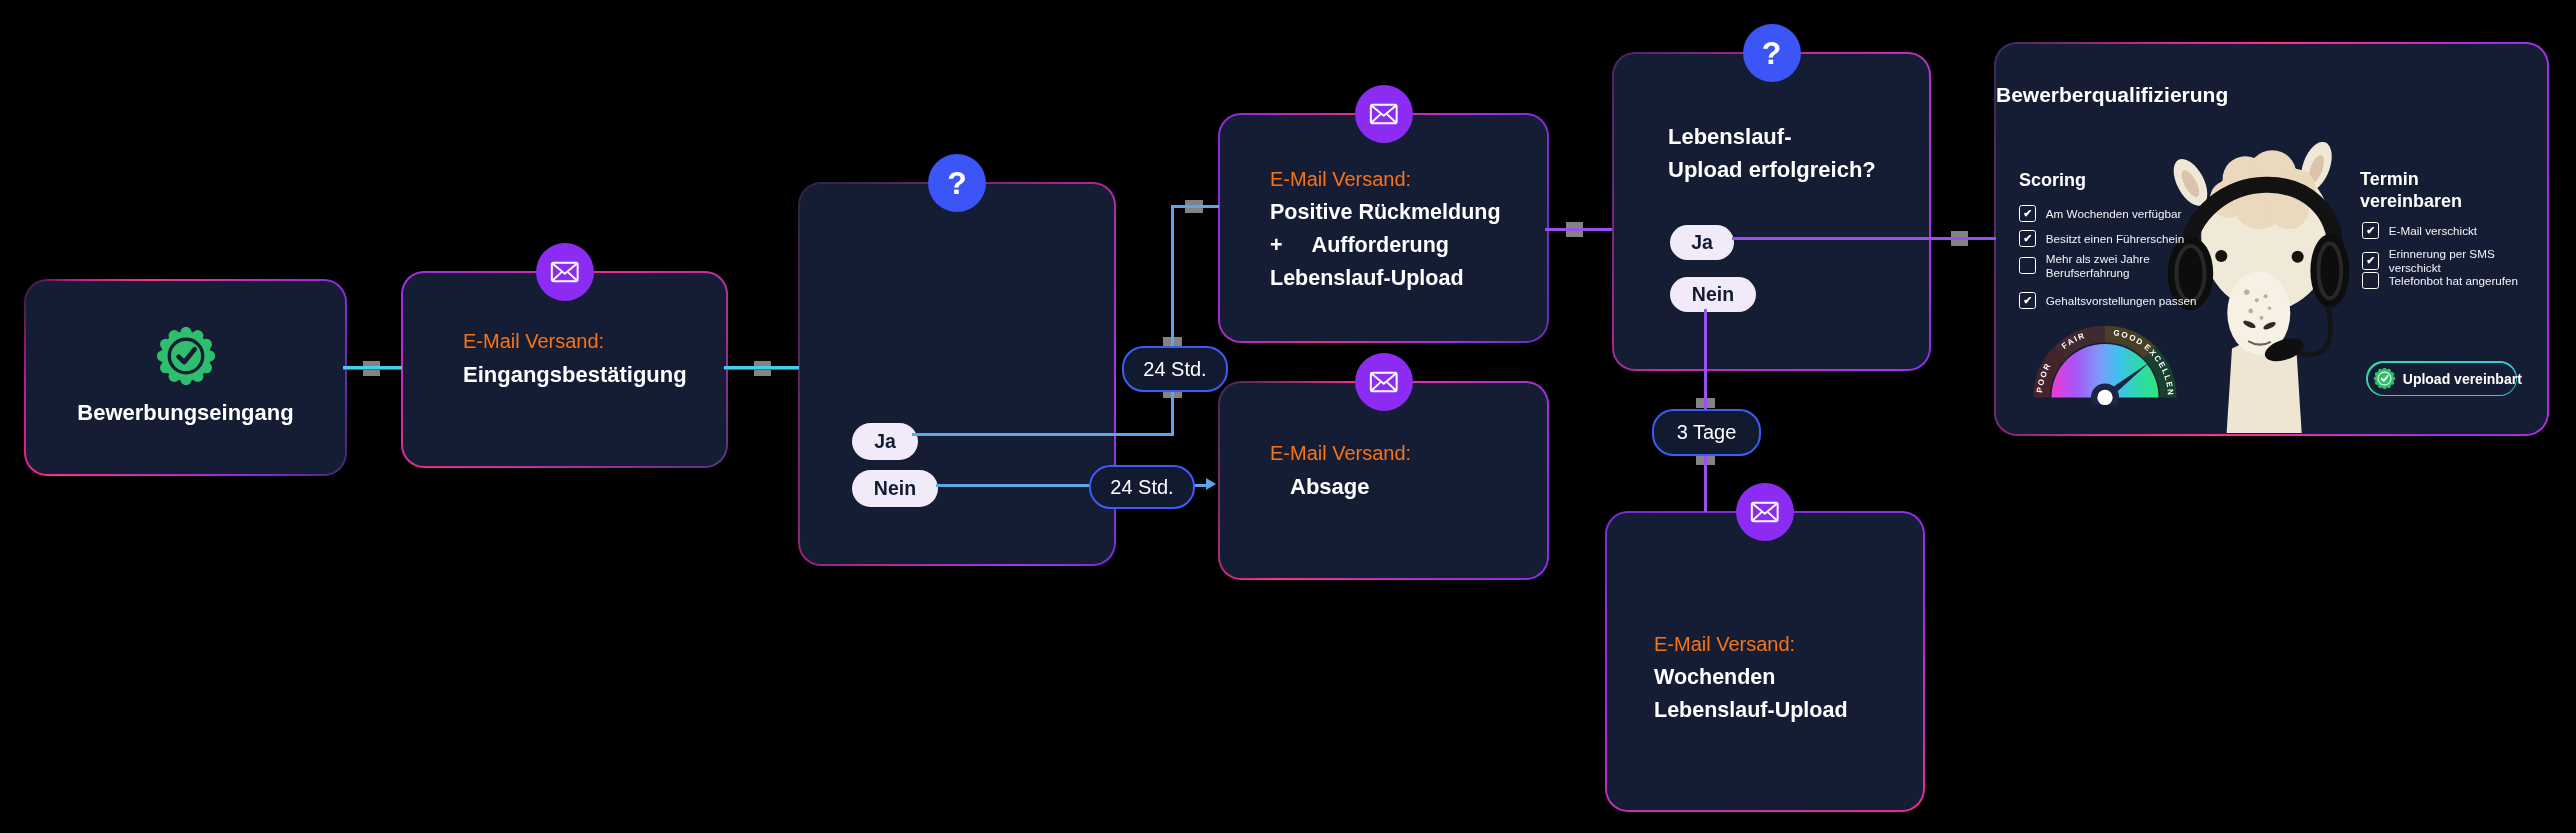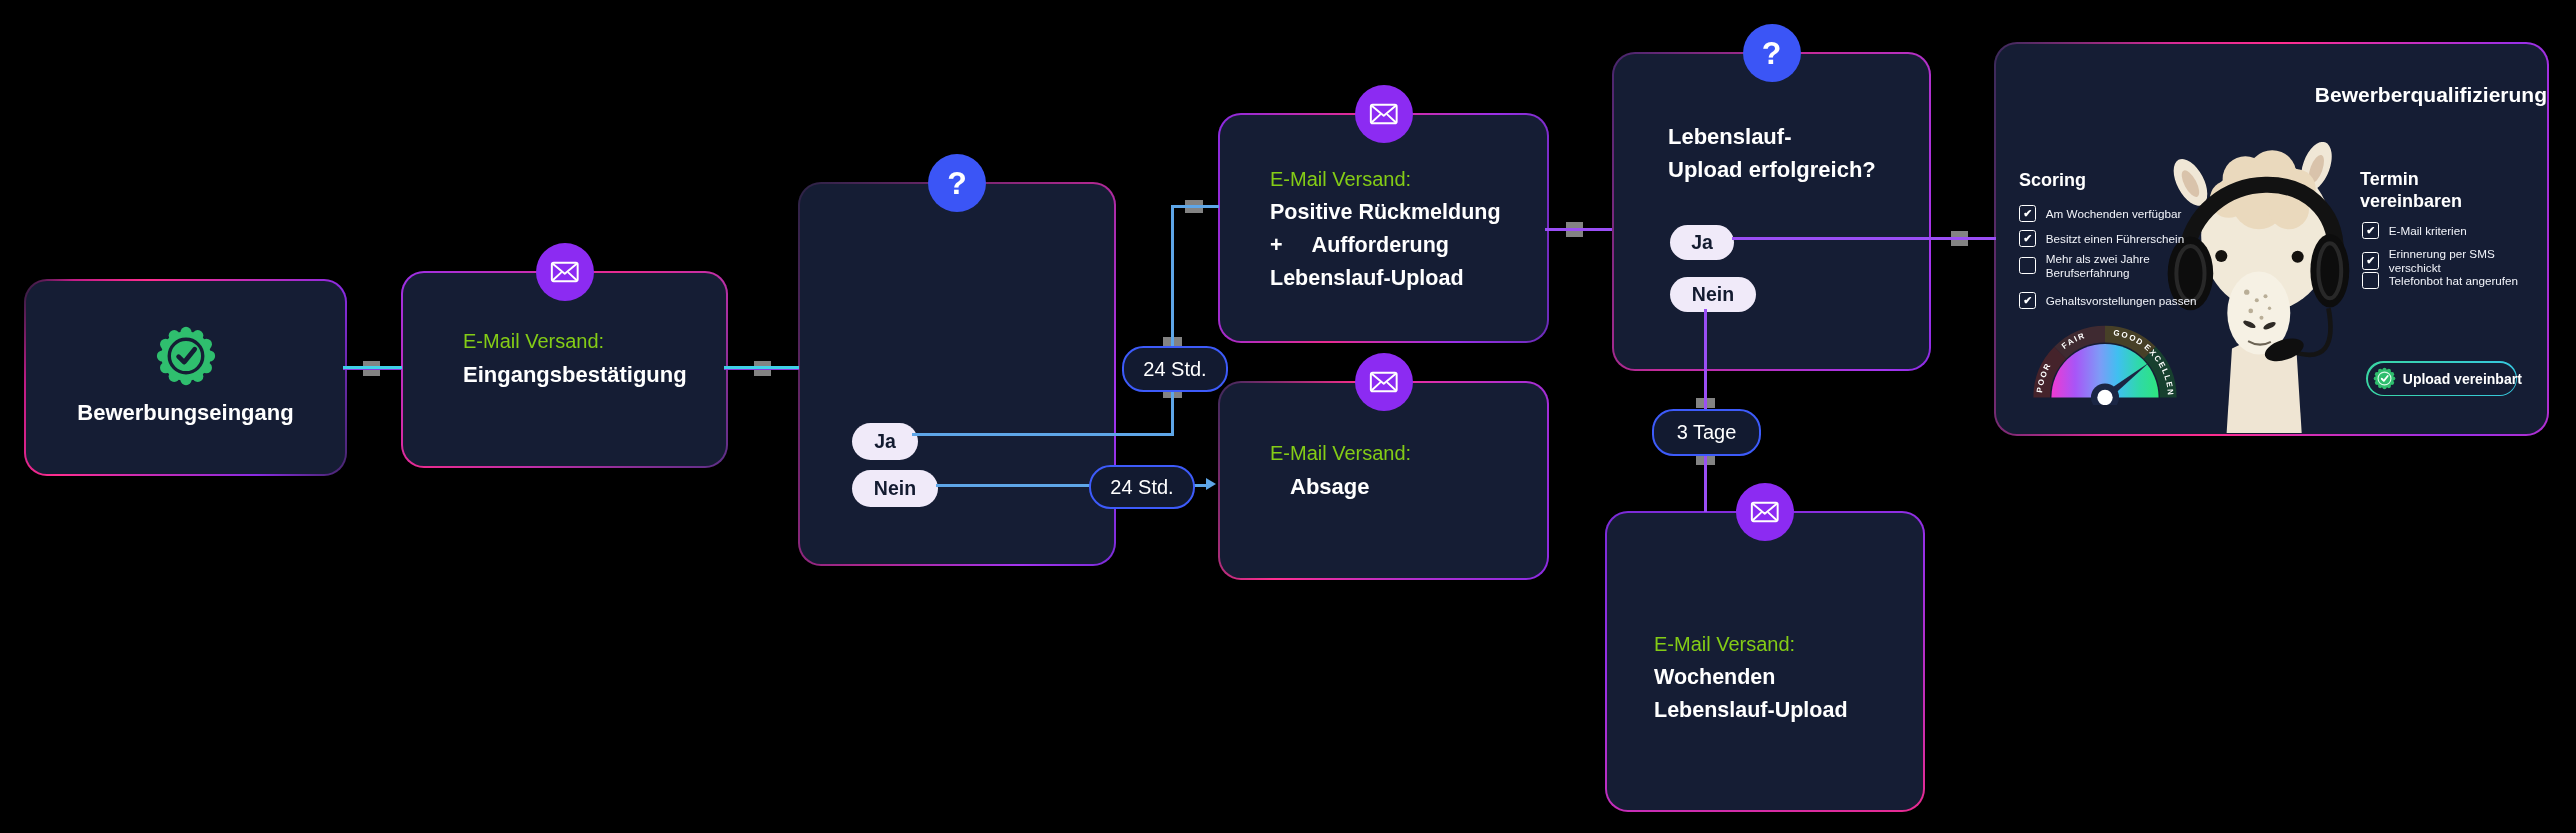--- a/index.html
+++ b/index.html
@@ -16,42 +16,42 @@
   .g6{background:linear-gradient(115deg,#45266b 0%,#c42b9a 42%,#a435f0 90%,#8a2be2 100%);}
   .g7{background:linear-gradient(160deg,#7a2bd8 0%,#9a30e8 40%,#e82b90 100%);}
   .g8{background:linear-gradient(100deg,#3a2a5a 0%,#d42b96 28%,#ff2e8f 46%,#9a30e8 84%,#b02fd0 100%);}
   
   .badge{position:absolute;left:50%;top:-28px;transform:translateX(-50%);width:58px;height:58px;
          border-radius:50%;display:flex;align-items:center;justify-content:center;z-index:6;}
   .badge.mail{background:#8c2bf2;}
   .badge.quest{background:#3b55f6;font-size:32px;font-weight:bold;color:#fff;}
   
   .txt{position:absolute;line-height:33px;}
-  .t-reg{font-size:20px;color:#84cc16;font-weight:400;}
+  .t-reg{font-size:20px;color:#f97316;font-weight:400;}
   .t-bold{font-size:21.5px;font-weight:bold;color:#fff;}
   .line{white-space:pre;}
   .center-label{position:absolute;left:0;right:0;text-align:center;font-size:22px;font-weight:bold;}
   
   .answer{position:absolute;background:#f0eaf9;color:#131b30;font-weight:bold;font-size:19.5px;
           border-radius:19px;display:flex;align-items:center;justify-content:center;z-index:6;}
   
   .delay{position:absolute;background:#121a30;border:2px solid #3d5bfa;border-radius:21.5px;color:#fff;
          font-size:20px;display:flex;align-items:center;justify-content:center;z-index:4;}
   
   .hline,.vline{position:absolute;z-index:3;}
   .cyan{height:4px;background:linear-gradient(to bottom,#3fd2e8 0 2.7px,#8a3be0 2.7px 4px);}
   .lblue{height:3.4px;background:#5ea6e8;}
   .vlblue{width:3.4px;background:#5ea6e8;}
   .purp{height:3.4px;background:#9a4ef5;}
   .vpurp{width:3.4px;background:#9a4ef5;}
   .handle{position:absolute;background:#9a9a9a;opacity:.85;z-index:2;}
   .arrow{position:absolute;width:0;height:0;border-top:6.7px solid transparent;border-bottom:6.7px solid transparent;
          border-left:10.7px solid #5ea6e8;z-index:3;}
   
-  .q-title{position:absolute;left:0;right:0;top:39px;text-align:right;font-size:21px;font-weight:bold;}
+  .q-title{position:absolute;left:0;right:0;top:39px;text-align:left;font-size:21px;font-weight:bold;}
   .col-head{position:absolute;font-size:18px;font-weight:bold;line-height:21.5px;}
   .cb-row{position:absolute;display:flex;align-items:center;gap:9.4px;}
   .cb{width:15.4px;height:15.4px;border:1.7px solid #fff;border-radius:2.7px;flex:0 0 auto;
       display:flex;align-items:center;justify-content:center;font-size:10.7px;font-weight:bold;color:#fff;}
   .cb-label{font-size:11.7px;color:#f2f4fa;white-space:pre-line;line-height:14px;}
   .btn{position:absolute;border-radius:17.4px;padding:1.7px;z-index:6;
        background:linear-gradient(90deg,#3ad6a3,#36c8e0);}
   .btn-inner{display:flex;align-items:center;gap:6.7px;height:100%;border-radius:16px;background:#151d34;
              padding:0 12px 0 5.4px;}
   .btn-label{font-size:14px;font-weight:bold;color:#fff;white-space:nowrap;}
@@ -327,21 +327,21 @@
       </div>
 
       <div class="col-head" style="left:364px;top:125px;z-index:2;">
         <div>Termin</div>
         <div>vereinbaren</div>
       </div>
       <div class="cb-row" style="left:366px;top:178px;z-index:2;">
         <div class="cb">
             <span>✔</span>
           </div>
-        <div class="cb-label">E-Mail kriterien</div>
+        <div class="cb-label">E-Mail verschickt</div>
       </div>
       <div class="cb-row" style="left:366px;top:203px;z-index:2;">
         <div class="cb">
             <span>✔</span>
           </div>
         <div class="cb-label">Erinnerung per SMS verschickt</div>
       </div>
       <div class="cb-row" style="left:366px;top:228px;z-index:2;">
         <div class="cb">
             <span></span>

